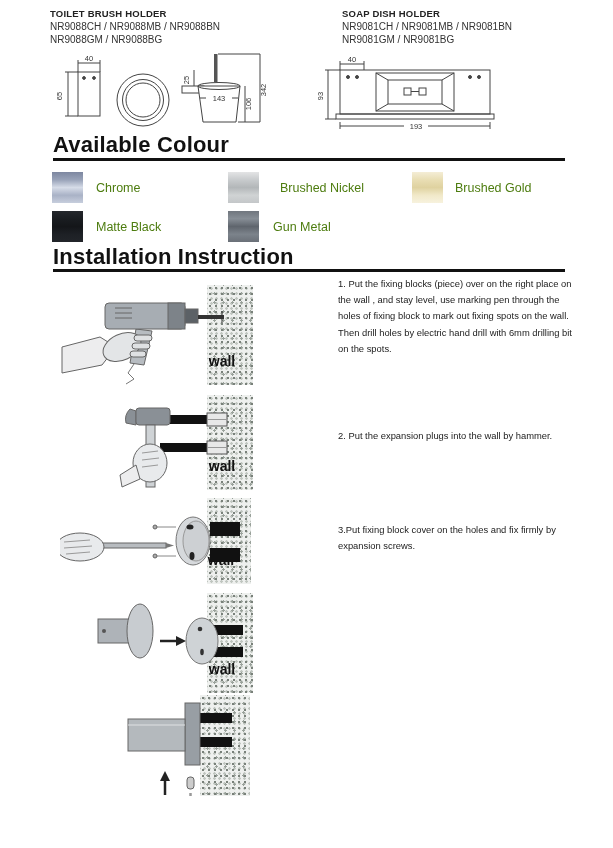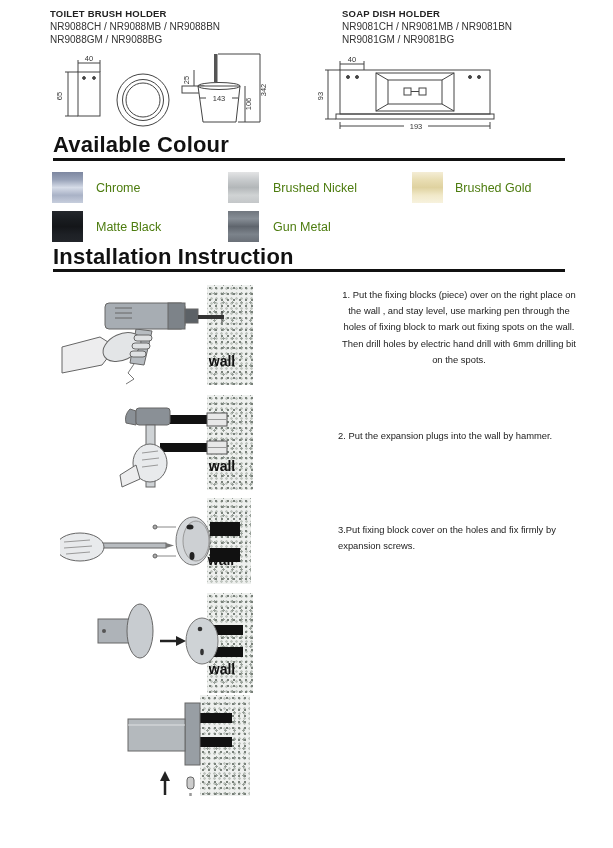--- a/index.html
+++ b/index.html
@@ -127,21 +127,21 @@
     <text class="dim" x="98" y="73" text-anchor="middle">193</text>
   </svg>
 
   <div class="abs section-head" style="left:53px;top:132px;">Available Colour</div>
   <div class="abs rule" style="left:53px;top:158px;width:512px;"></div>
 
   <div class="abs swatch" style="left: 52px; top: 172px; background: linear-gradient(rgb(125, 135, 160) 0%, rgb(152, 162, 184) 25%, rgb(214, 220, 232) 50%, rgb(169, 178, 198) 75%, rgb(199, 206, 221) 100%);"></div>
   <div class="abs swatch-label" style="left:96px;top:181px;">Chrome</div>
 
   <div class="abs swatch" style="left: 228px; top: 172px; background: linear-gradient(rgb(227, 228, 229) 0%, rgb(200, 203, 205) 25%, rgb(179, 183, 185) 50%, rgb(208, 211, 212) 75%, rgb(196, 199, 201) 100%);"></div>
-  <div class="abs swatch-label" style="left:273px;top:181px;">Brushed Nickel</div>
+  <div class="abs swatch-label" style="left:280px;top:181px;">Brushed Nickel</div>
 
   <div class="abs swatch" style="left: 412px; top: 172px; background: linear-gradient(rgb(244, 237, 214) 0%, rgb(233, 222, 180) 25%, rgb(223, 210, 160) 50%, rgb(241, 233, 201) 75%, rgb(247, 242, 222) 100%);"></div>
   <div class="abs swatch-label" style="left:455px;top:181px;">Brushed Gold</div>
 
   <div class="abs swatch" style="left: 52px; top: 211px; background: linear-gradient(rgb(36, 39, 44) 0%, rgb(26, 29, 33) 25%, rgb(20, 22, 25) 50%, rgb(29, 32, 37) 75%, rgb(34, 37, 42) 100%);"></div>
   <div class="abs swatch-label" style="left:96px;top:220px;text-align:right;">Matte Black</div>
 
   <div class="abs swatch" style="left: 228px; top: 211px; background: linear-gradient(rgb(112, 118, 126) 0%, rgb(135, 142, 150) 25%, rgb(95, 101, 109) 50%, rgb(124, 131, 139) 75%, rgb(106, 112, 120) 100%);"></div>
   <div class="abs swatch-label" style="left:273px;top:220px;">Gun Metal</div>
 
@@ -163,21 +163,21 @@
         <line x1="55" y1="33" x2="72" y2="33"></line>
       <rect x="125" y="24" width="13" height="14" fill="#5c6166"></rect>
       <rect x="138" y="30" width="26" height="4" fill="#333" stroke="none"></rect>
       <line x1="162" y1="26" x2="162" y2="38" stroke="#333"></line>
       <ellipse cx="62" cy="62" rx="20" ry="13" fill="#e3e5e7" transform="rotate(-25 62 62)"></ellipse>
       <rect x="74" y="50" width="18" height="6" rx="3" fill="#dfe1e3"></rect>
       <rect x="72" y="58" width="18" height="6" rx="3" fill="#dfe1e3"></rect>
       <rect x="70" y="66" width="16" height="6" rx="3" fill="#dfe1e3"></rect>
     </g>
   </svg>
-  <div class="abs step-text" style="left:338px;top:287px;text-align:center;">1. Put the fixing blocks (piece) over on the right place on the wall , and stay level, use marking pen through the holes of fixing block to mark out fixing spots on the wall. Then drill holes by electric hand drill with 6mm drilling bit on the spots.</div>
+  <div class="abs step-text" style="left:338px;top:276px;">1. Put the fixing blocks (piece) over on the right place on the wall , and stay level, use marking pen through the holes of fixing block to mark out fixing spots on the wall. Then drill holes by electric hand drill with 6mm drilling bit on the spots.</div>
 
   <div class="abs wall" style="left:207px;top:395px;width:46px;height:95px;">
     <div class="wall-label">wall</div>
   </div>
   <svg class="abs" style="left:60px;top:395px;" width="200" height="95" viewBox="0 0 200 95">
     <g stroke="#666" stroke-width="1">
       <rect x="100" y="20" width="47" height="9" fill="#111" stroke="none"></rect>
       <rect x="147" y="18" width="20" height="13" fill="#e8e8e8" stroke="#555"></rect>
       <line x1="147" y1="24.5" x2="167" y2="24.5" stroke="#999"></line>
       <rect x="100" y="48" width="47" height="9" fill="#111" stroke="none"></rect>

